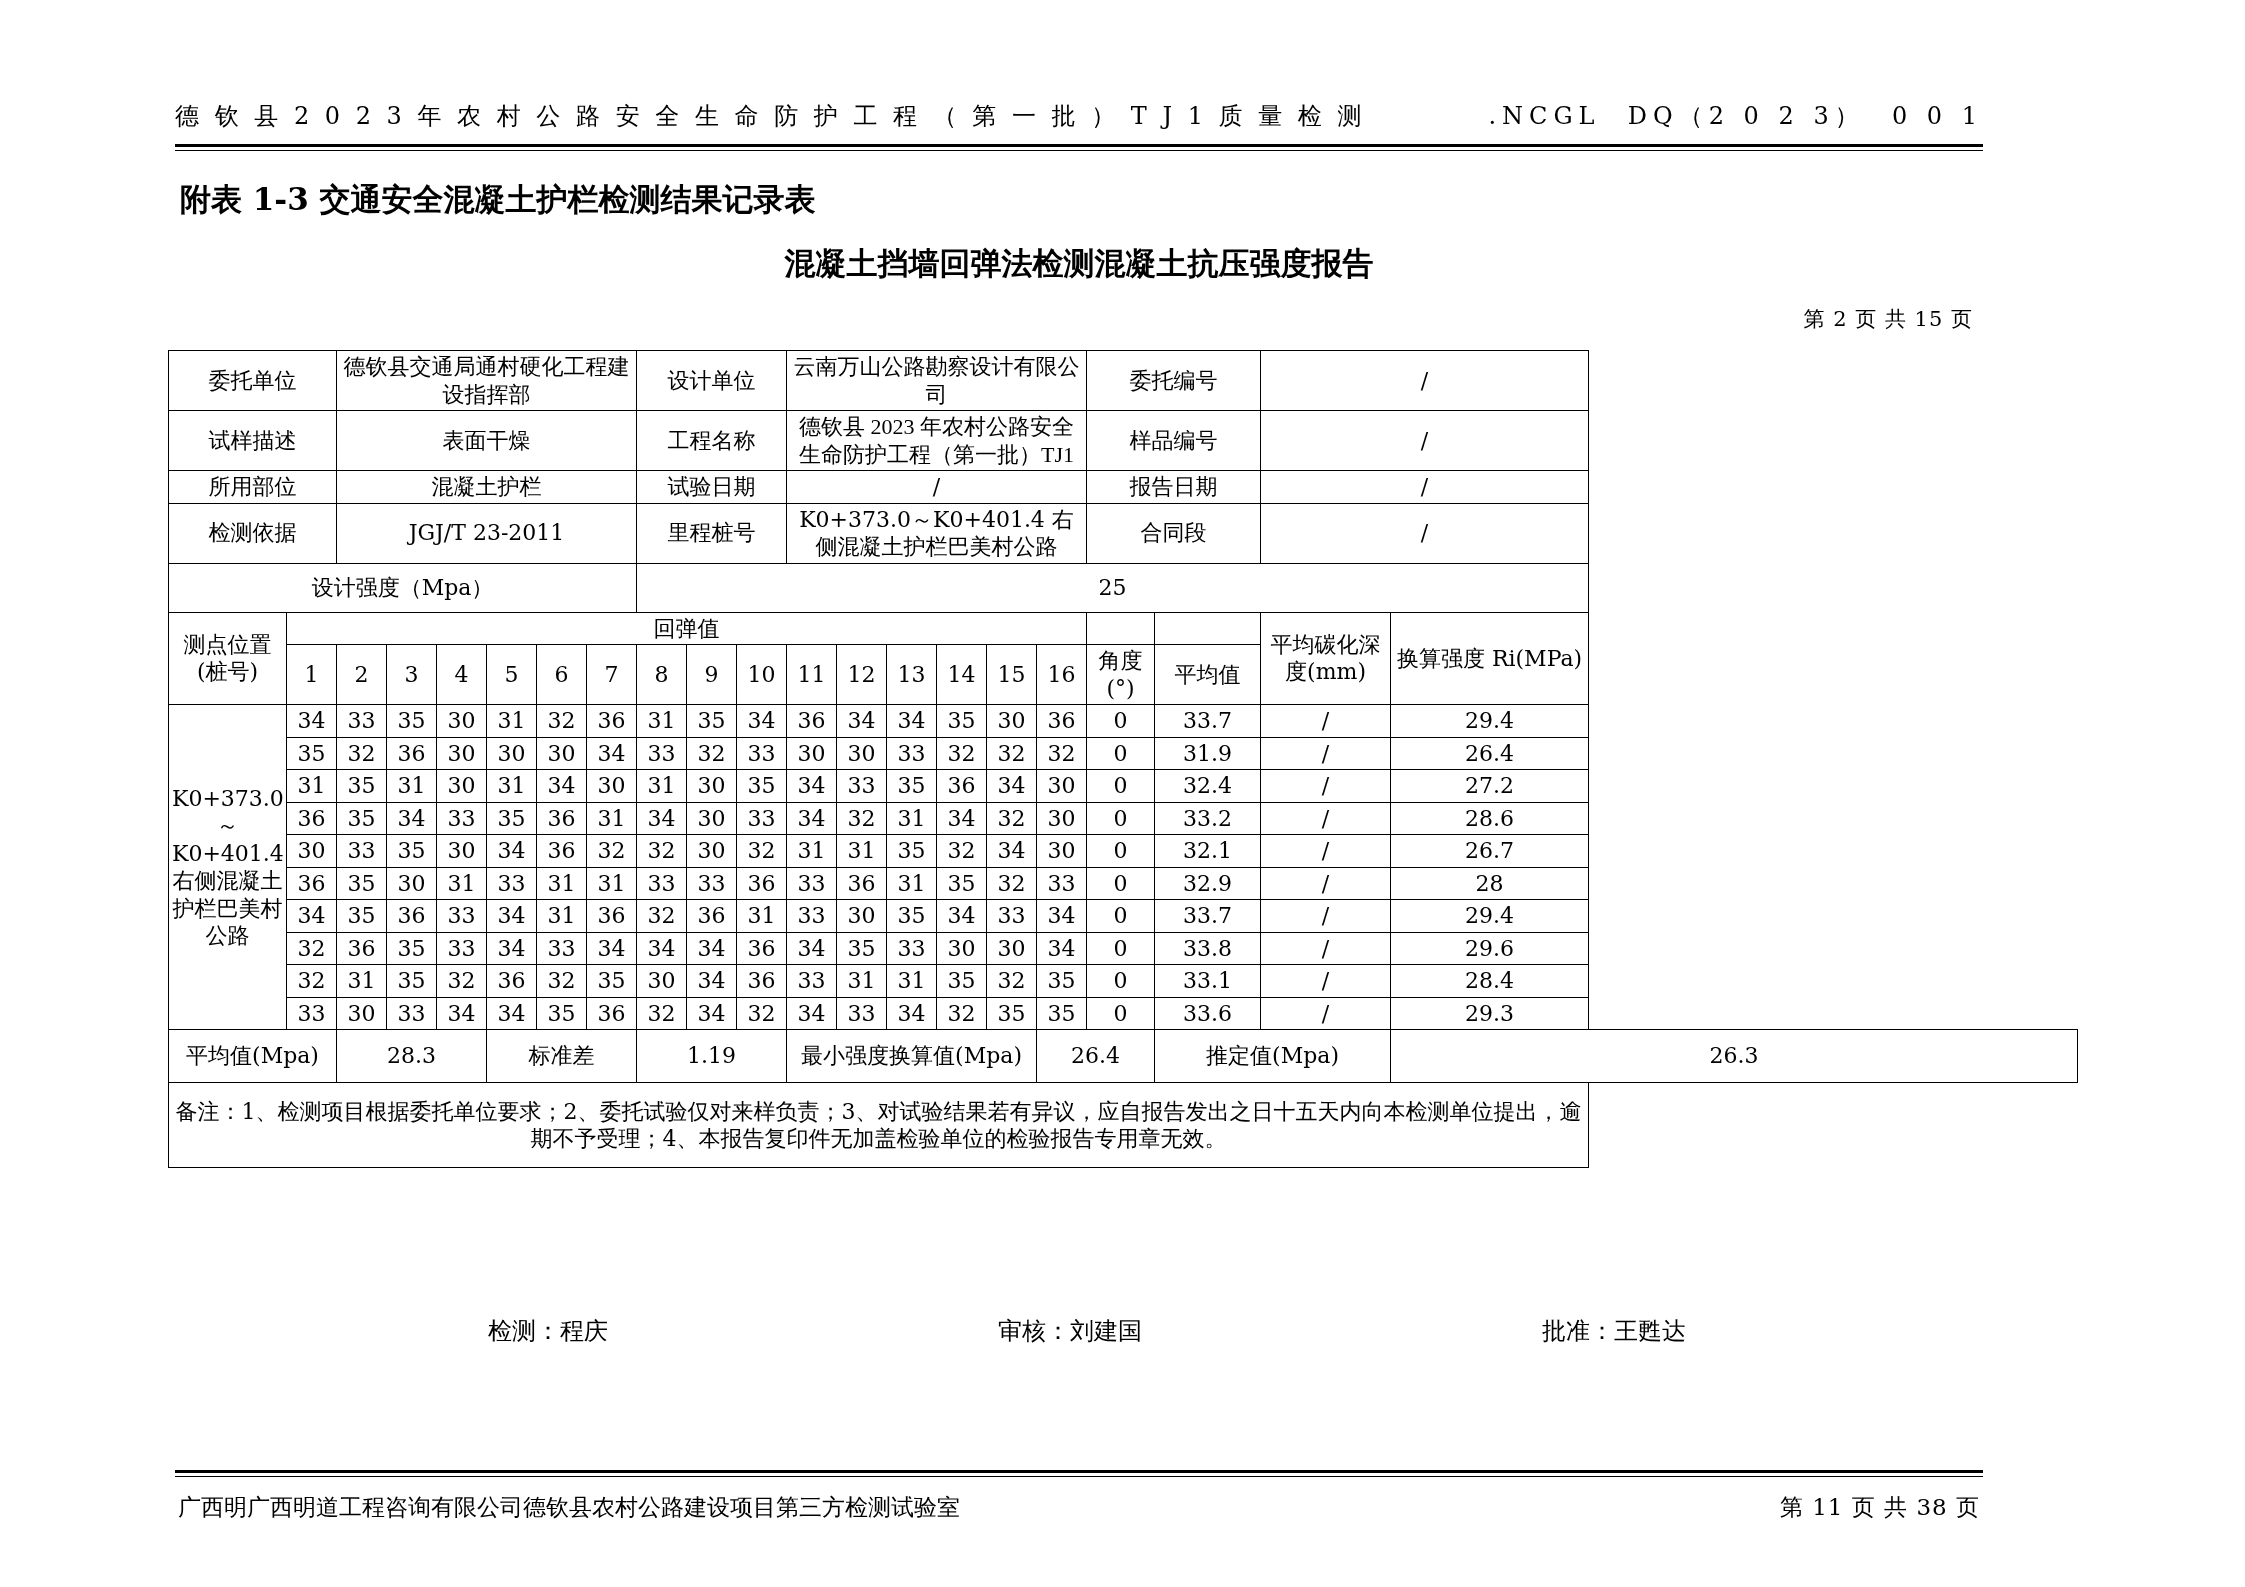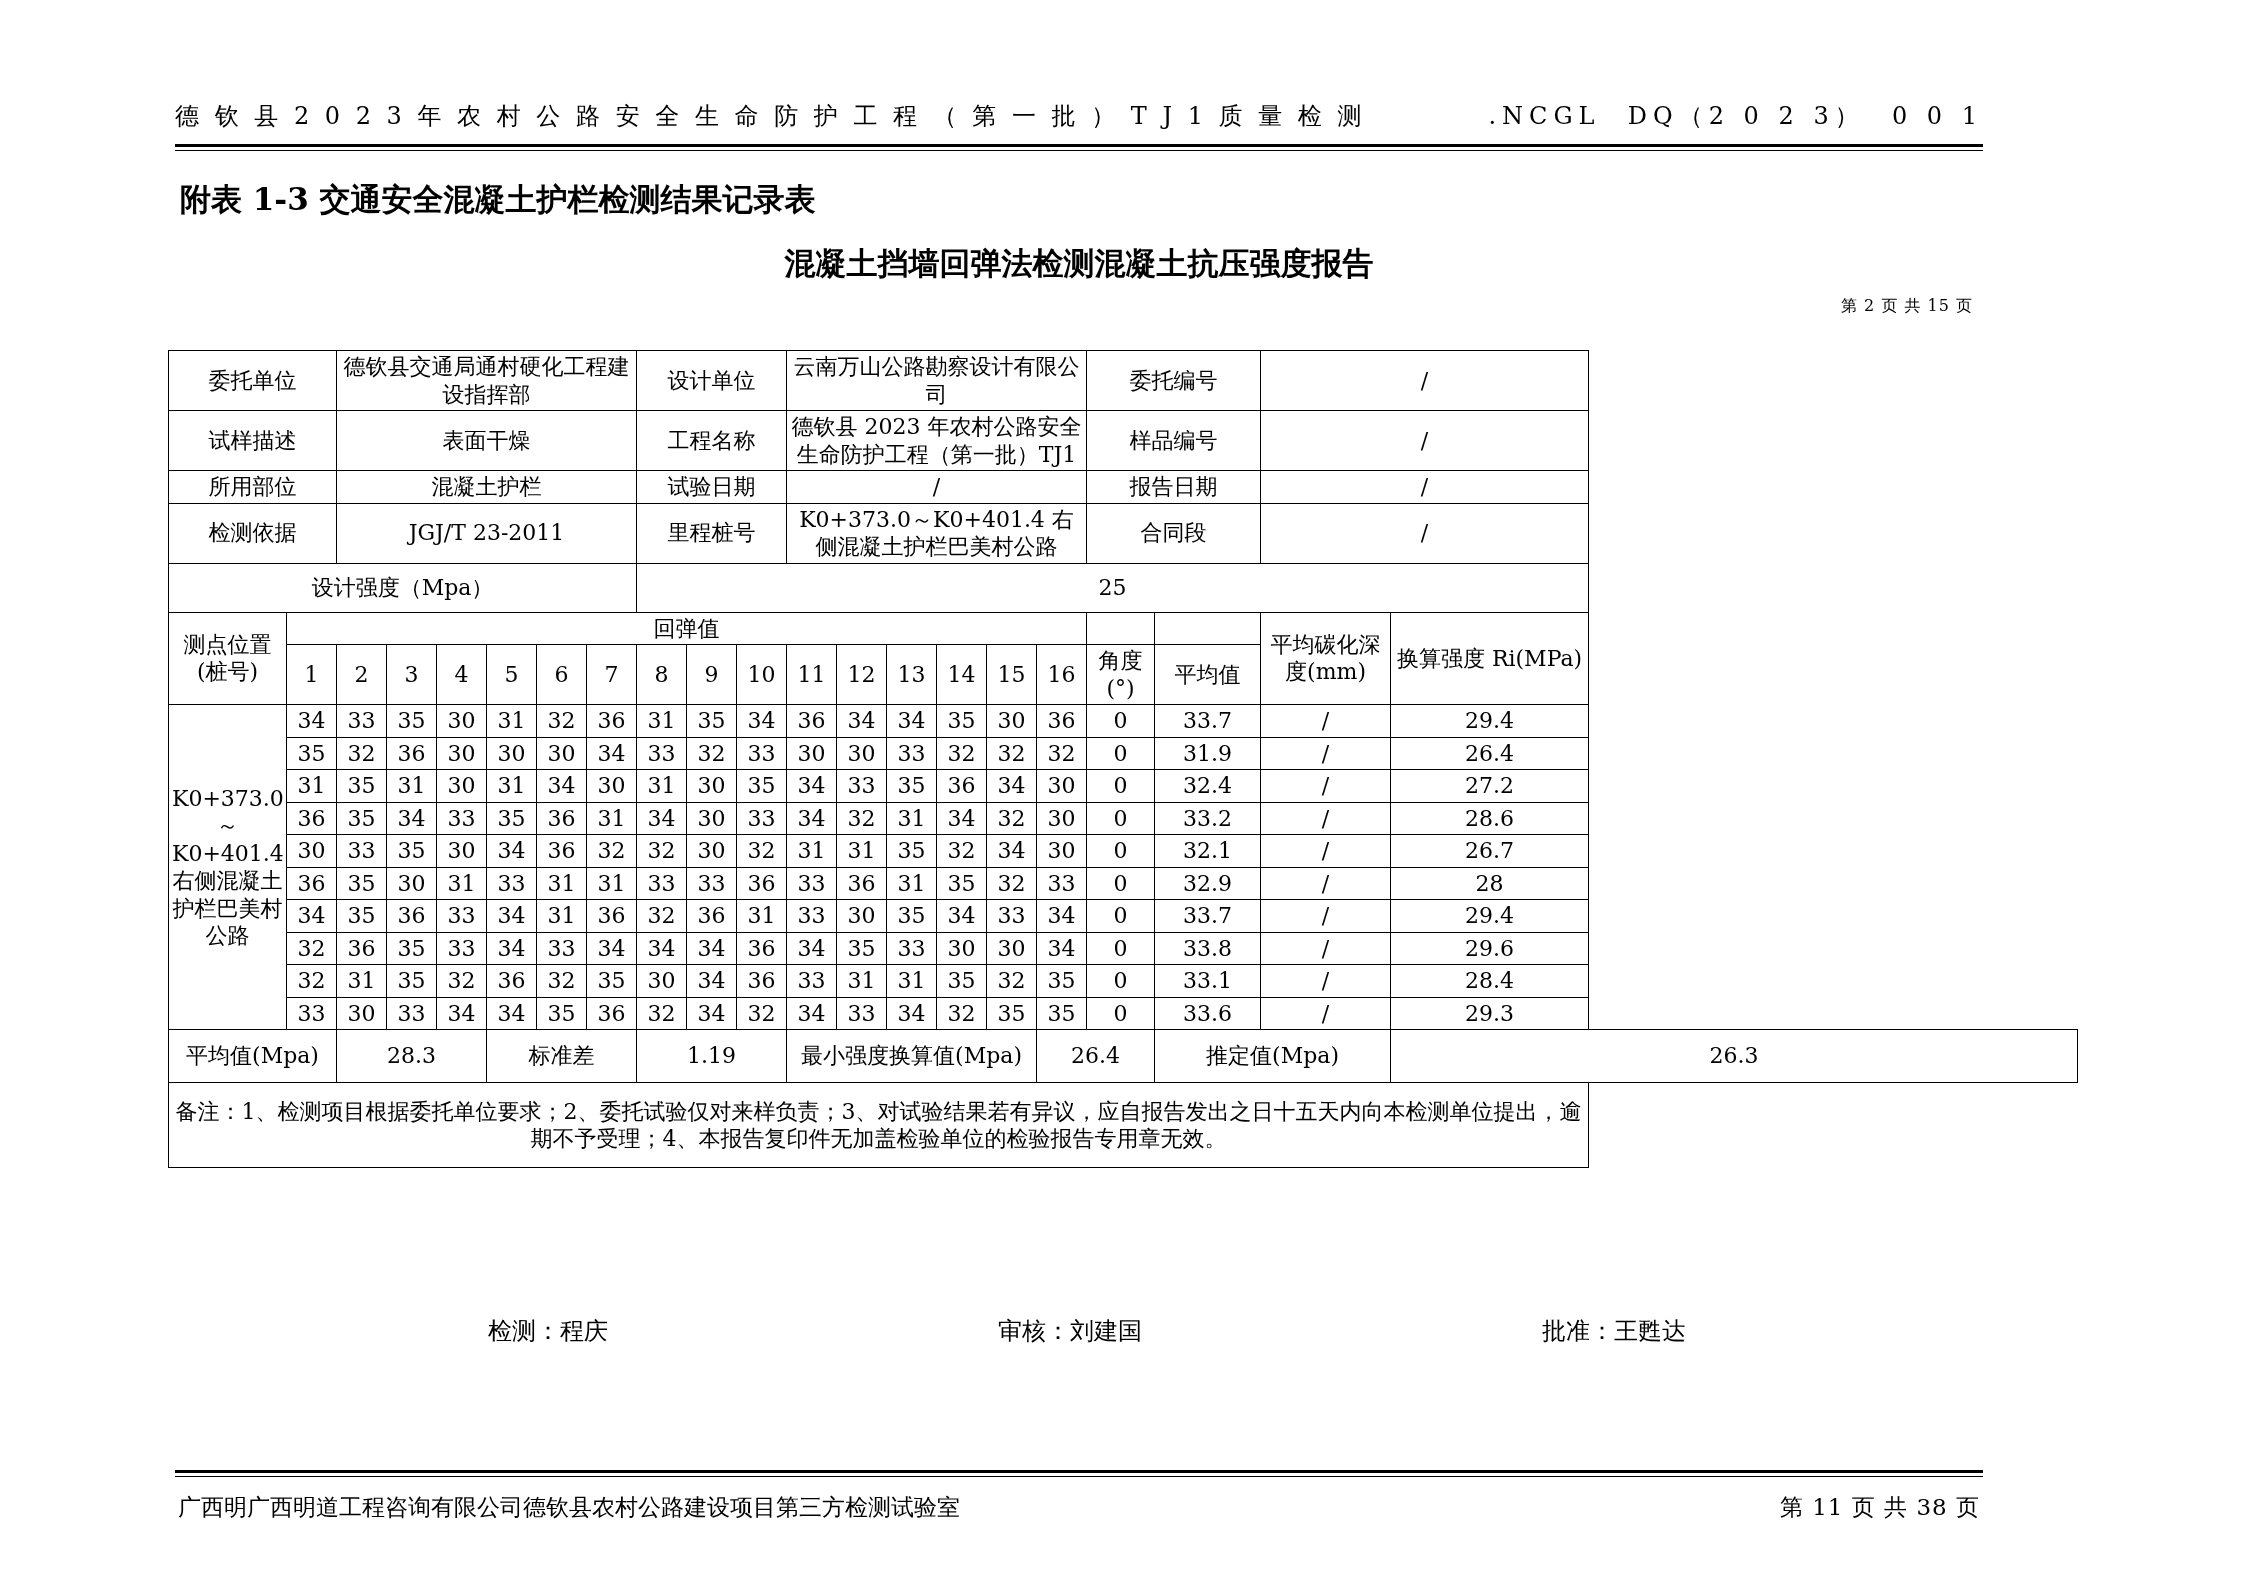--- a/index.html
+++ b/index.html
@@ -47,22 +47,22 @@
   }
   .title-2{
     position:absolute;
     left:0; right:0; top:243px;
     text-align:center;
     font-size:31px;
     font-weight:bold;
   }
   .page-of{
     position:absolute;
-    right:185px; top:296px;
-    font-size:16px;
+    right:185px; top:305px;
+    font-size:21px;
     letter-spacing:1px;
   }
 
   
   table.main{
     position:absolute;
     left:168px;
     top:350px;
     width:1910px;
     border-collapse:collapse;
@@ -78,21 +78,21 @@
   }
   
   table.main{ outline:0; }
   td.ft{border-top:3px solid #000;}
   td.fb{border-bottom:3px solid #000;}
   td.fl{border-left:3px solid #000;}
   td.fr{border-right:3px solid #000;}
 
   .lbl{font-size:24px;}
   .sm{font-size:19px;}
-  .xsm{font-size:17px;}
+  .xsm{font-size:17px;font-family:Liberation Serif, serif;}
   .num{font-family:"DejaVu Serif","Liberation Serif",serif;font-size:22px;}
   .hdr-n{font-size:23px;}
   .loc-cell{font-size:23px;line-height:1.5;}
   .note-cell{
     text-align:left;
     font-size:22px;
     line-height:1.5;
     padding:8px 10px;
   }
 

